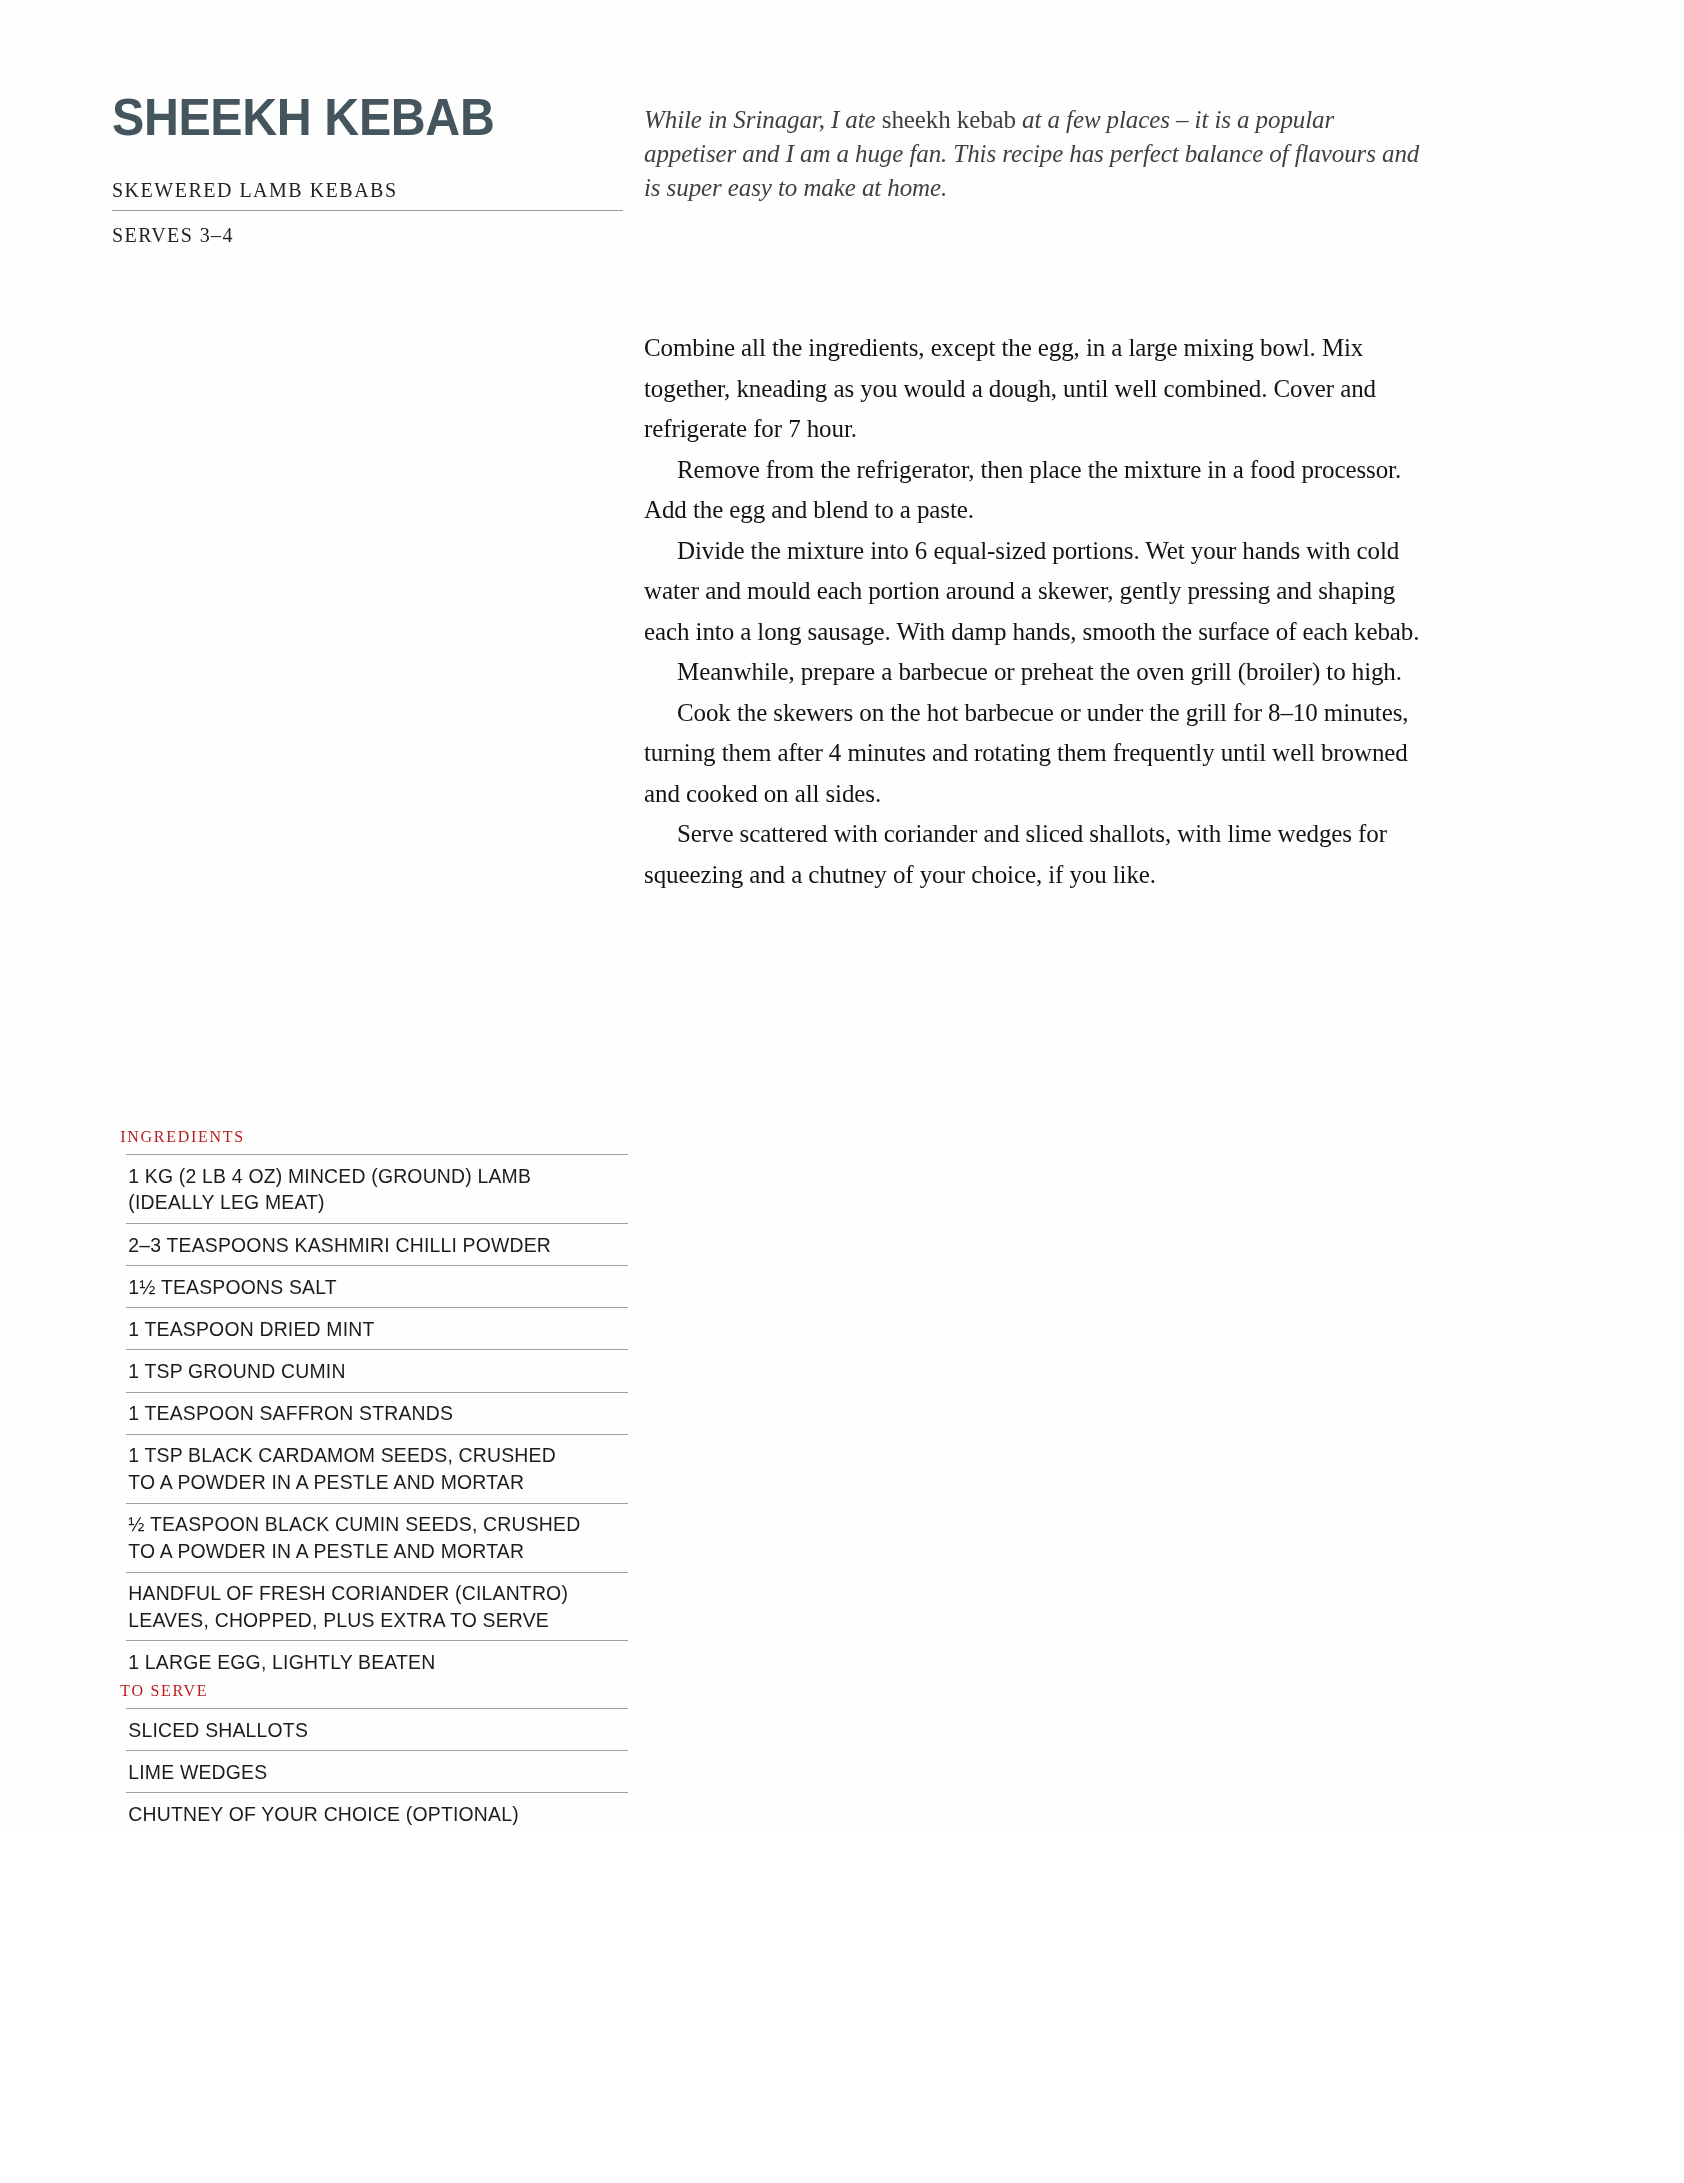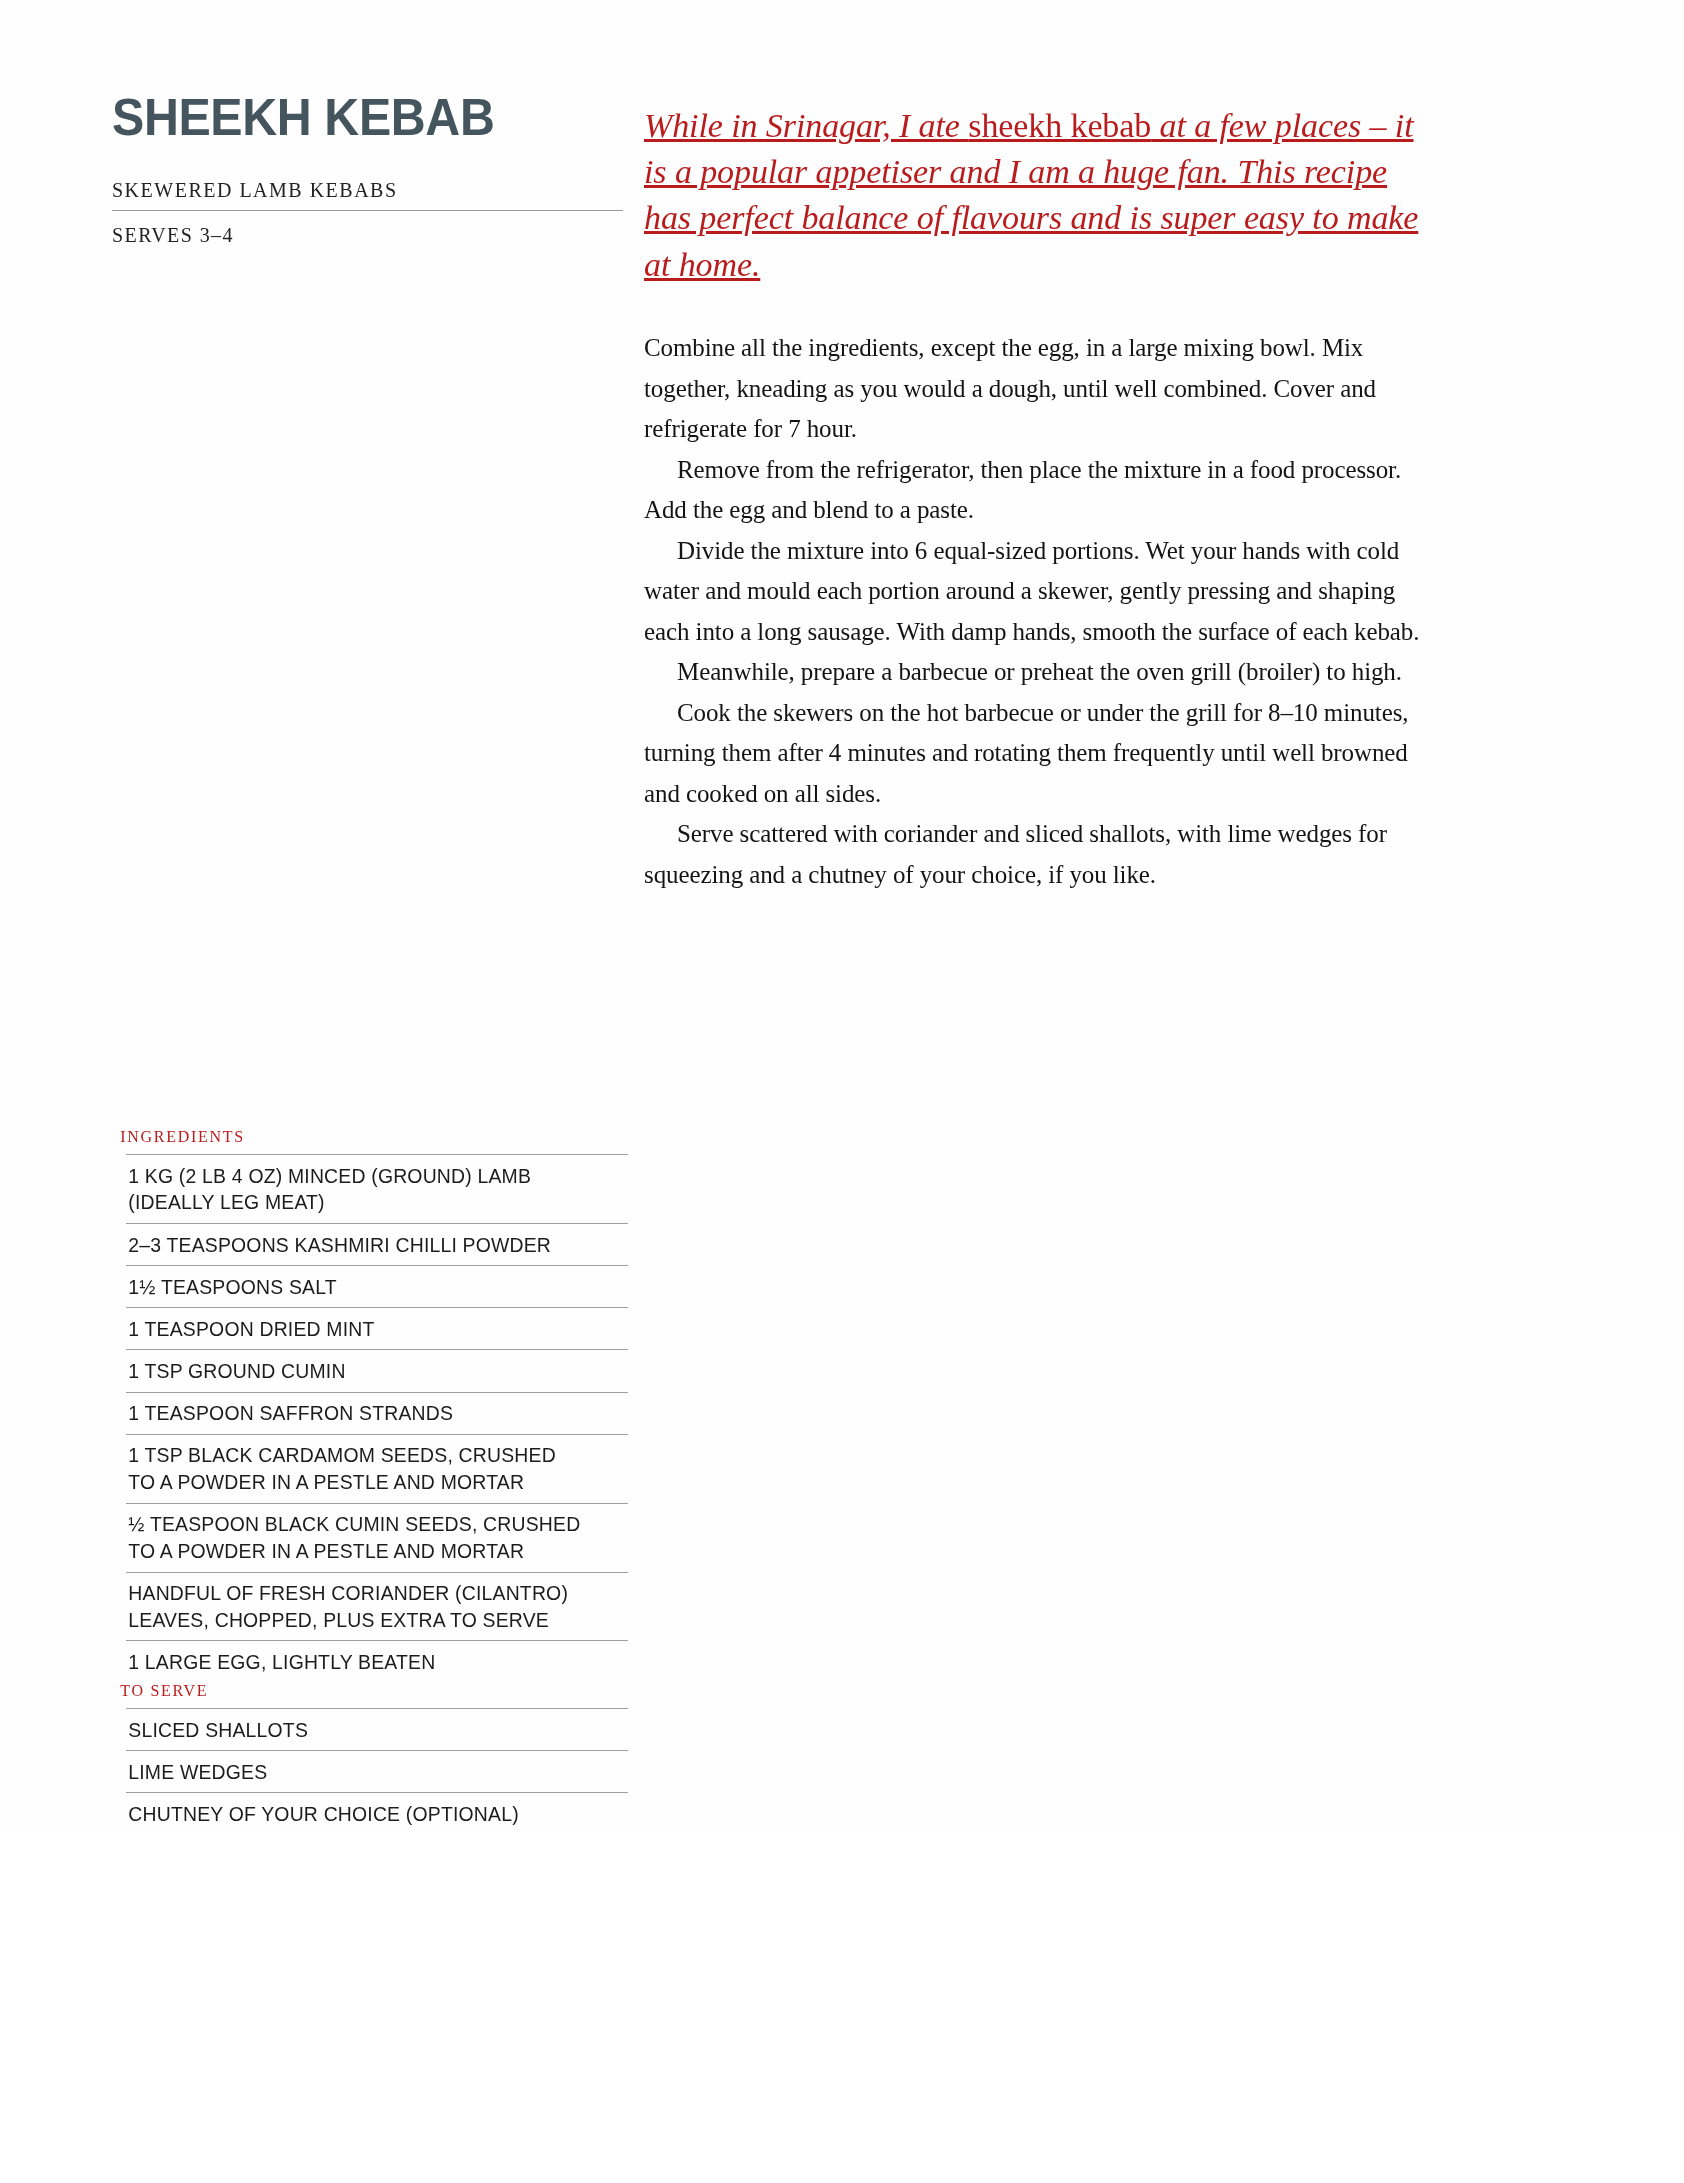--- a/index.html
+++ b/index.html
@@ -109,26 +109,25 @@
   .right-col {
     position: absolute;
     left: 644px;
     top: 103px;
     width: 783px;
   }
 
   .intro {
     font-family: "Liberation Serif", serif;
     font-style: italic;
-    font-size: 34px;
+    font-size: 25px;
     line-height: 1.36;
-    color: #b91c1c;
+    color: #404040;
     margin: 0;
     letter-spacing: -0.1px;
-    text-decoration: underline;
   }
   .intro .roman { font-style: normal; }
 
   .method {
     position: absolute;
     left: 644px;
     top: 328px;
     width: 784px;
     font-family: "Liberation Serif", serif;
     font-size: 25px;

